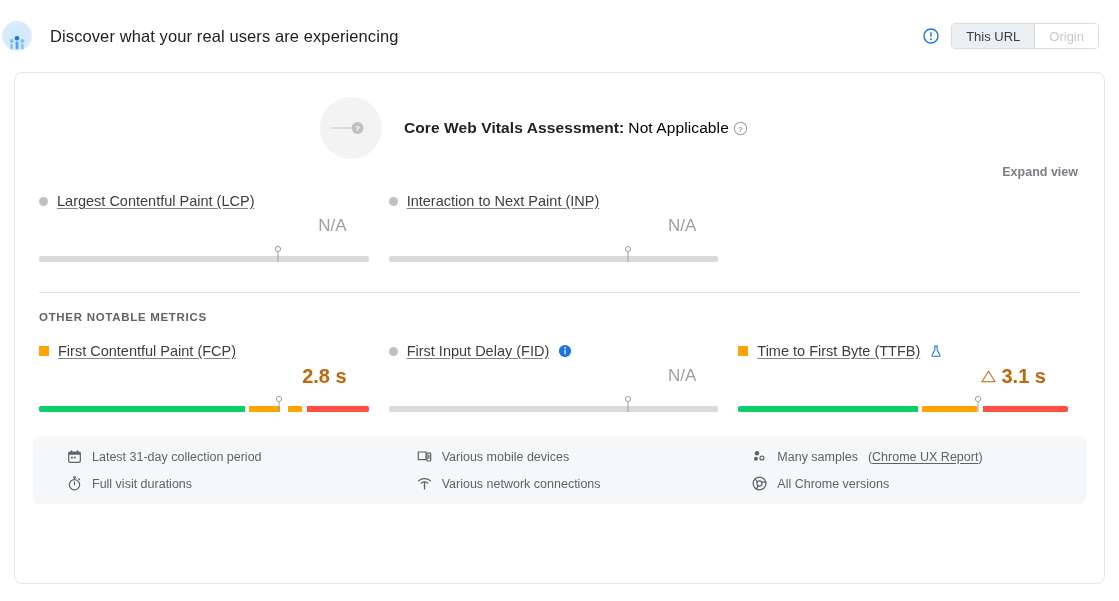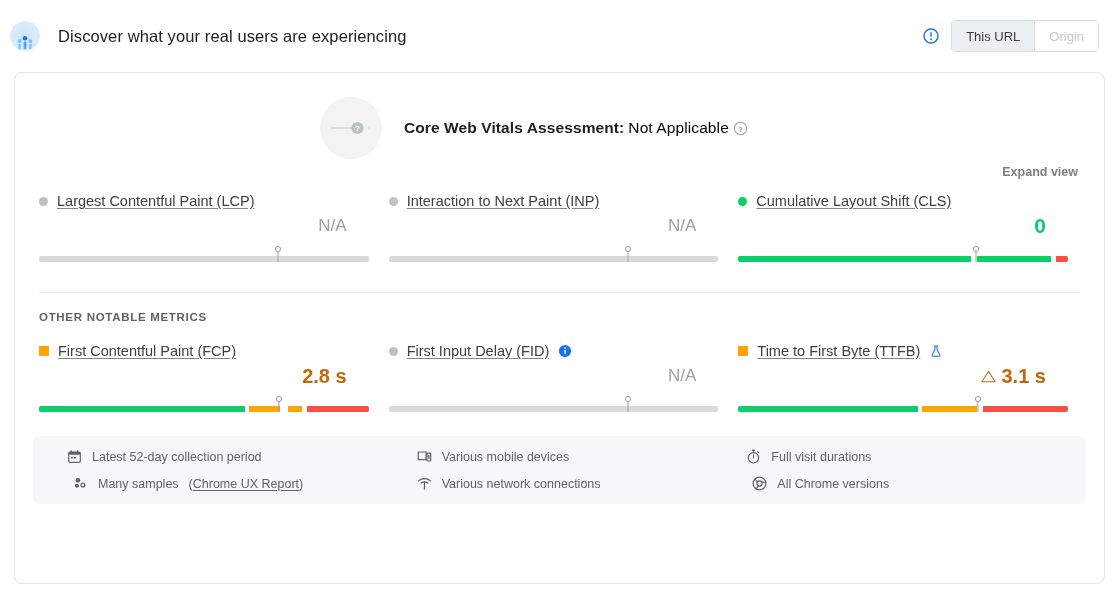--- a/index.html
+++ b/index.html
@@ -9,21 +9,21 @@
     font-family: "Liberation Sans", sans-serif;
     color: #202124;
     overflow: hidden;
   }
 
   
   .page-header {
     height: 72px;
     display: flex;
     align-items: center;
-    padding: 0 20px 0 10px;
+    padding: 0 20px 0 2px;
   }
   .brand-icon {
     width: 30px; height: 30px;
     border-radius: 50%;
     background: radial-gradient(circle at 50% 50%, #cfe6fb 0%, #d8ebfc 60%, #e3f1fd 100%);
     display: flex; align-items: flex-end; justify-content: center;
     flex: 0 0 auto;
     margin-right: 18px;
     position: relative;
   }
@@ -39,21 +39,21 @@
     display: flex;
     align-items: center;
     gap: 12px;
   }
   .alert-icon { width: 16px; height: 16px; display:block; }
   .url-toggle {
     display: flex;
     border: 1px solid #dadce0;
     border-radius: 4px;
     overflow: hidden;
-    height: 32px;
+    height: 26px;
   }
   .url-toggle .seg {
     font-size: 13px;
     padding: 0 14px;
     display: flex; align-items: center;
     background: #ffffff;
     color: #c6c8ca;
     border: none;
     font-family: inherit;
     cursor: pointer;
@@ -302,40 +302,20 @@
         <div class="bar">
           <div class="seg" style="width:100%;background:#d9dadc"></div>
         </div>
         <svg class="pin" style="left:72.5%" viewBox="0 0 9 18">
           <circle cx="4.5" cy="4" r="2.6" fill="none" stroke="#9aa0a6" stroke-width="1"></circle>
           <rect x="4" y="6" width="1" height="11" fill="#9aa0a6"></rect>
         </svg>
       </div>
     </div>
 
-    <div class="metric">
-      <div class="metric-head">
-        <span class="dot green"></span>
-        <span class="metric-name">Cumulative Layout Shift (CLS)</span>
-      </div>
-      <div class="metric-value green">0</div>
-      <div class="bar-wrap">
-        <div class="bar">
-          <div class="seg" style="width:70.5%;background:#0cce6b"></div>
-          <div class="seg" style="width:1.8%;background:#ffffff"></div>
-          <div class="seg" style="width:22.7%;background:#0cce6b"></div>
-          <div class="seg" style="width:1.5%;background:#ffffff"></div>
-          <div class="seg" style="width:3.5%;background:#ff4e42"></div>
-        </div>
-        <svg class="pin" style="left:72%" viewBox="0 0 9 18">
-          <circle cx="4.5" cy="4" r="2.6" fill="none" stroke="#9aa0a6" stroke-width="1"></circle>
-          <rect x="4" y="6" width="1" height="11" fill="#9aa0a6"></rect>
-        </svg>
-      </div>
-    </div>
   </div>
 
   <div class="divider"></div>
   <div class="section-title">OTHER NOTABLE METRICS</div>
 
   <div class="metrics-grid" style="padding-top:20px">
 
     <div class="metric">
       <div class="metric-head">
         <span class="sq"></span>
@@ -423,59 +403,59 @@
       <span>
         <svg class="foot-icon" viewBox="0 0 16 16" aria-hidden="true">
           <rect x="1.8" y="3.2" width="12.4" height="11" rx="1.4" fill="none" stroke="#5f6368" stroke-width="1.3"></rect>
           <rect x="1.8" y="3.2" width="12.4" height="3" rx="1.2" fill="#5f6368"></rect>
           <rect x="4" y="1.2" width="1.5" height="3" rx="0.7" fill="#5f6368"></rect>
           <rect x="10.5" y="1.2" width="1.5" height="3" rx="0.7" fill="#5f6368"></rect>
           <rect x="4.2" y="8.3" width="2" height="1.8" fill="#5f6368"></rect>
           <rect x="7.3" y="8.3" width="2" height="1.8" fill="#5f6368"></rect>
         </svg>
       </span>
-      <span>Latest 52-day collection period</span>
+      <span>Latest 31-day collection period</span>
     </div>
 
     <div class="foot-item foot-col2">
       <span>
         <svg class="foot-icon" viewBox="0 0 16 16" aria-hidden="true">
           <path d="M1.4 3.2h8.2v8.2H1.4z" fill="none" stroke="#5f6368" stroke-width="1.3"></path>
           <rect x="10.6" y="4.4" width="4" height="8.4" rx="0.7" fill="none" stroke="#5f6368" stroke-width="1.3"></rect>
           <rect x="11.9" y="6.2" width="1.4" height="4.2" fill="#5f6368"></rect>
         </svg>
       </span>
       <span>Various mobile devices</span>
+    </div>
+
+    <div class="foot-item foot-col3">
+      <span>
+        <svg class="foot-icon" viewBox="0 0 16 16" aria-hidden="true">
+          <circle cx="5.3" cy="4.6" r="2.4" fill="#5f6368"></circle>
+          <circle cx="4.2" cy="10.4" r="2.1" fill="#5f6368"></circle>
+          <circle cx="10.6" cy="9.6" r="2.1" fill="none" stroke="#5f6368" stroke-width="1.3"></circle>
+        </svg>
+      </span>
+      <span>Many samples</span>
+      <span>(<span class="foot-link">Chrome UX Report</span>)</span>
     </div>
 
     <div class="foot-item">
       <span>
         <svg class="foot-icon" viewBox="0 0 16 16" aria-hidden="true">
           <circle cx="8" cy="9.3" r="5.5" fill="none" stroke="#5f6368" stroke-width="1.3"></circle>
           <rect x="6.3" y="0.6" width="3.4" height="1.5" rx="0.7" fill="#5f6368"></rect>
           <rect x="7.3" y="1.8" width="1.5" height="2" fill="#5f6368"></rect>
           <rect x="7.4" y="5.6" width="1.2" height="4.2" rx="0.6" fill="#5f6368"></rect>
           <rect x="11.6" y="2.7" width="2.6" height="1.3" rx="0.6" fill="#5f6368" transform="rotate(40 12.9 3.3)"></rect>
         </svg>
       </span>
       <span>Full visit durations</span>
     </div>
 
-    <div class="foot-item foot-col3">
-      <span>
-        <svg class="foot-icon" viewBox="0 0 16 16" aria-hidden="true">
-          <circle cx="5.3" cy="4.6" r="2.4" fill="#5f6368"></circle>
-          <circle cx="4.2" cy="10.4" r="2.1" fill="#5f6368"></circle>
-          <circle cx="10.6" cy="9.6" r="2.1" fill="none" stroke="#5f6368" stroke-width="1.3"></circle>
-        </svg>
-      </span>
-      <span>Many samples</span>
-      <span>(<span class="foot-link">Chrome UX Report</span>)</span>
-    </div>
-
     <div class="foot-item foot-col2">
       <span>
         <svg class="foot-icon" viewBox="0 0 16 16" aria-hidden="true">
           <path d="M1.6 5.2C3.4 3.6 5.6 2.8 8 2.8s4.6.8 6.4 2.4" fill="none" stroke="#5f6368" stroke-width="1.4" stroke-linecap="round"></path>
           <path d="M4.4 7.6C5.4 6.7 6.6 6.2 8 6.2s2.6.5 3.6 1.4" fill="none" stroke="#5f6368" stroke-width="1.4" stroke-linecap="round"></path>
           <path d="M8 6.6v7.2" fill="none" stroke="#5f6368" stroke-width="1.4" stroke-linecap="round"></path>
         </svg>
       </span>
       <span>Various network connections</span>
     </div>

